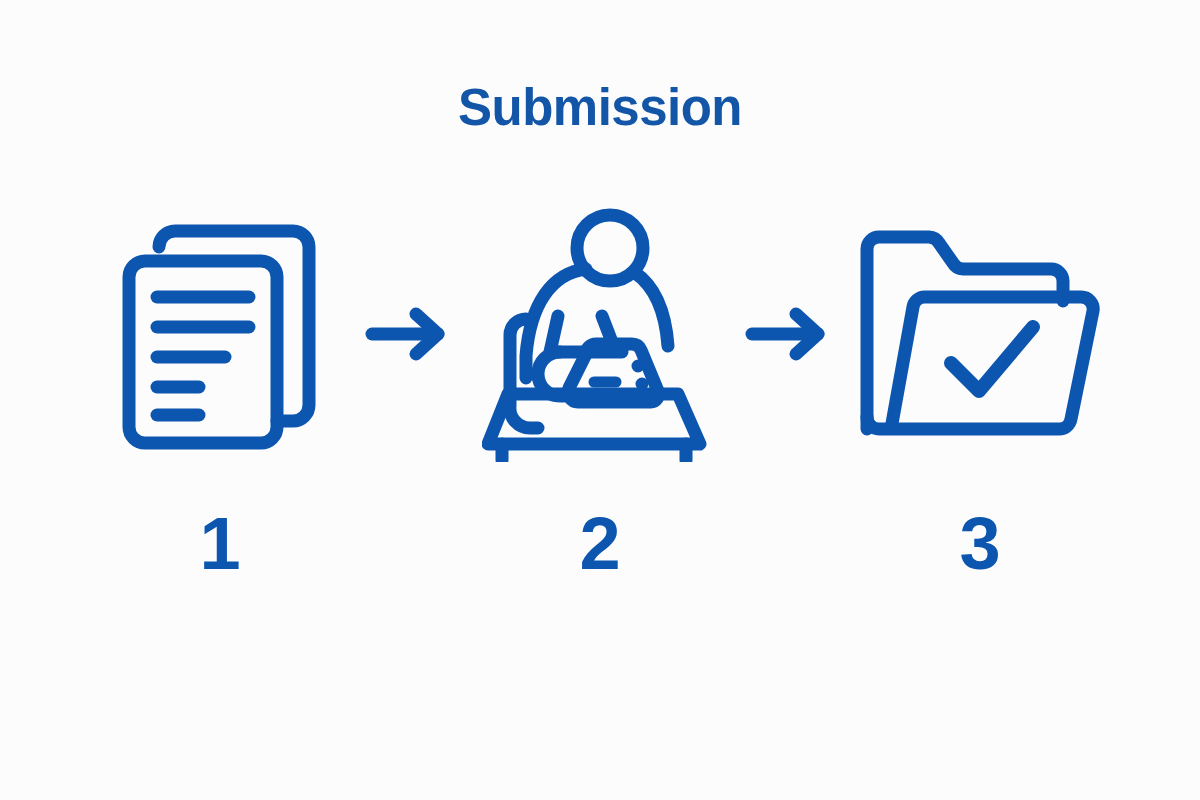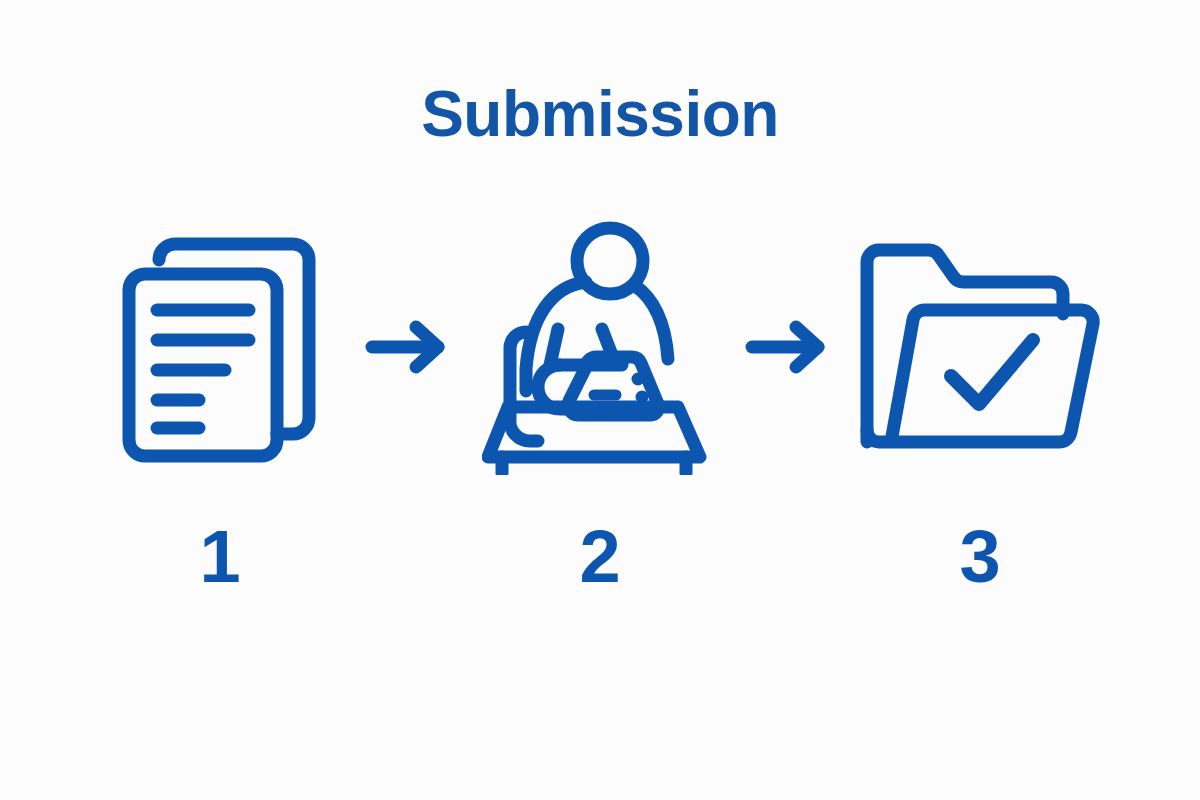--- a/index.html
+++ b/index.html
@@ -17,21 +17,21 @@
   }
   #infographic {
     position: absolute;
     inset: 0;
     display: flex;
     flex-direction: column;
     align-items: center;
   }
   .title {
     margin-top: 82px;
-    font-size: 64px;
+    font-size: 51px;
     font-weight: bold;
     line-height: 1;
     letter-spacing: -0.5px;
     color: #1355a6;
     text-align: center;
     user-select: none;
   }
   .steps-row {
     margin-top: 66px;
     width: 1060px;

